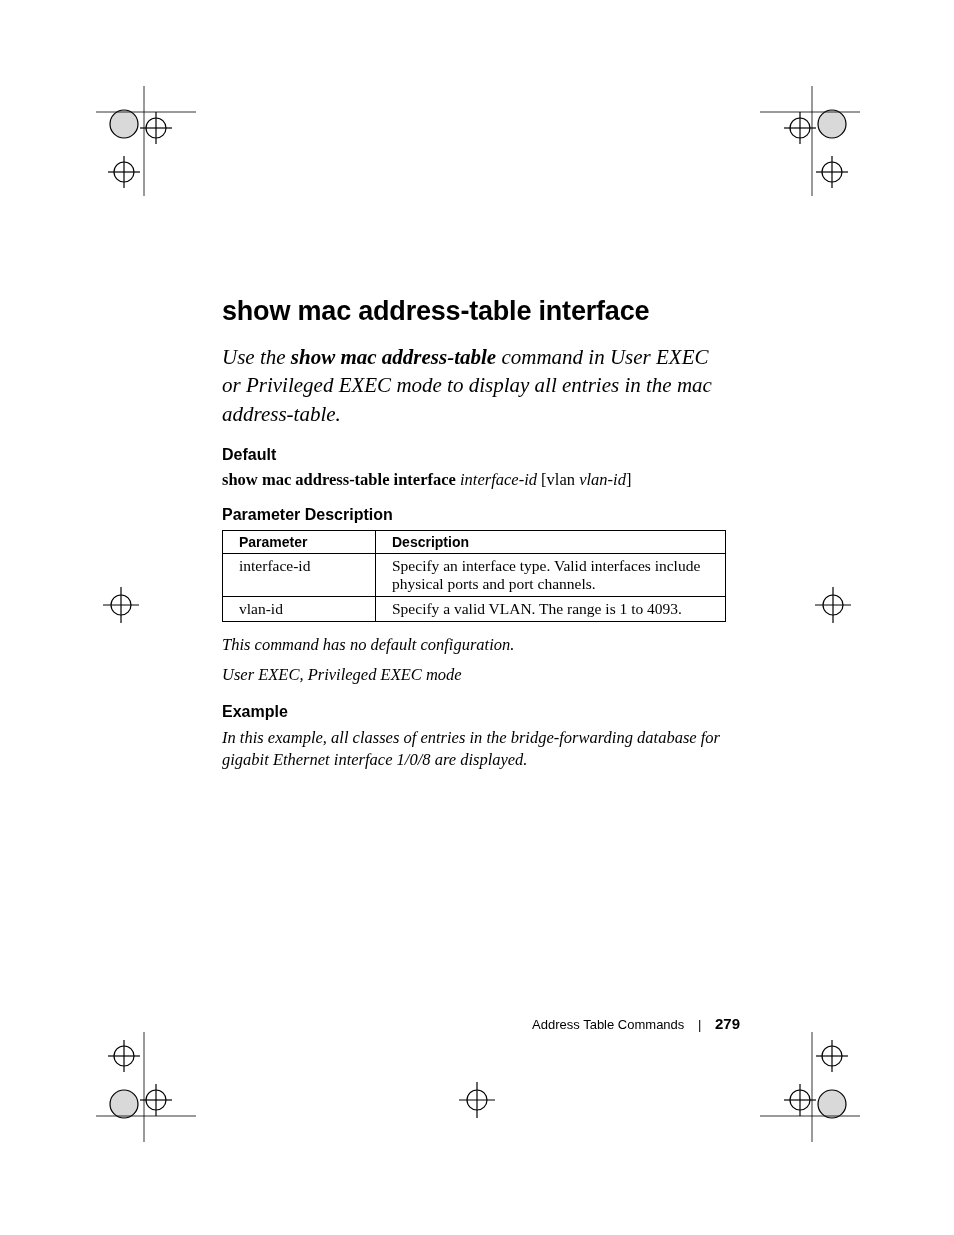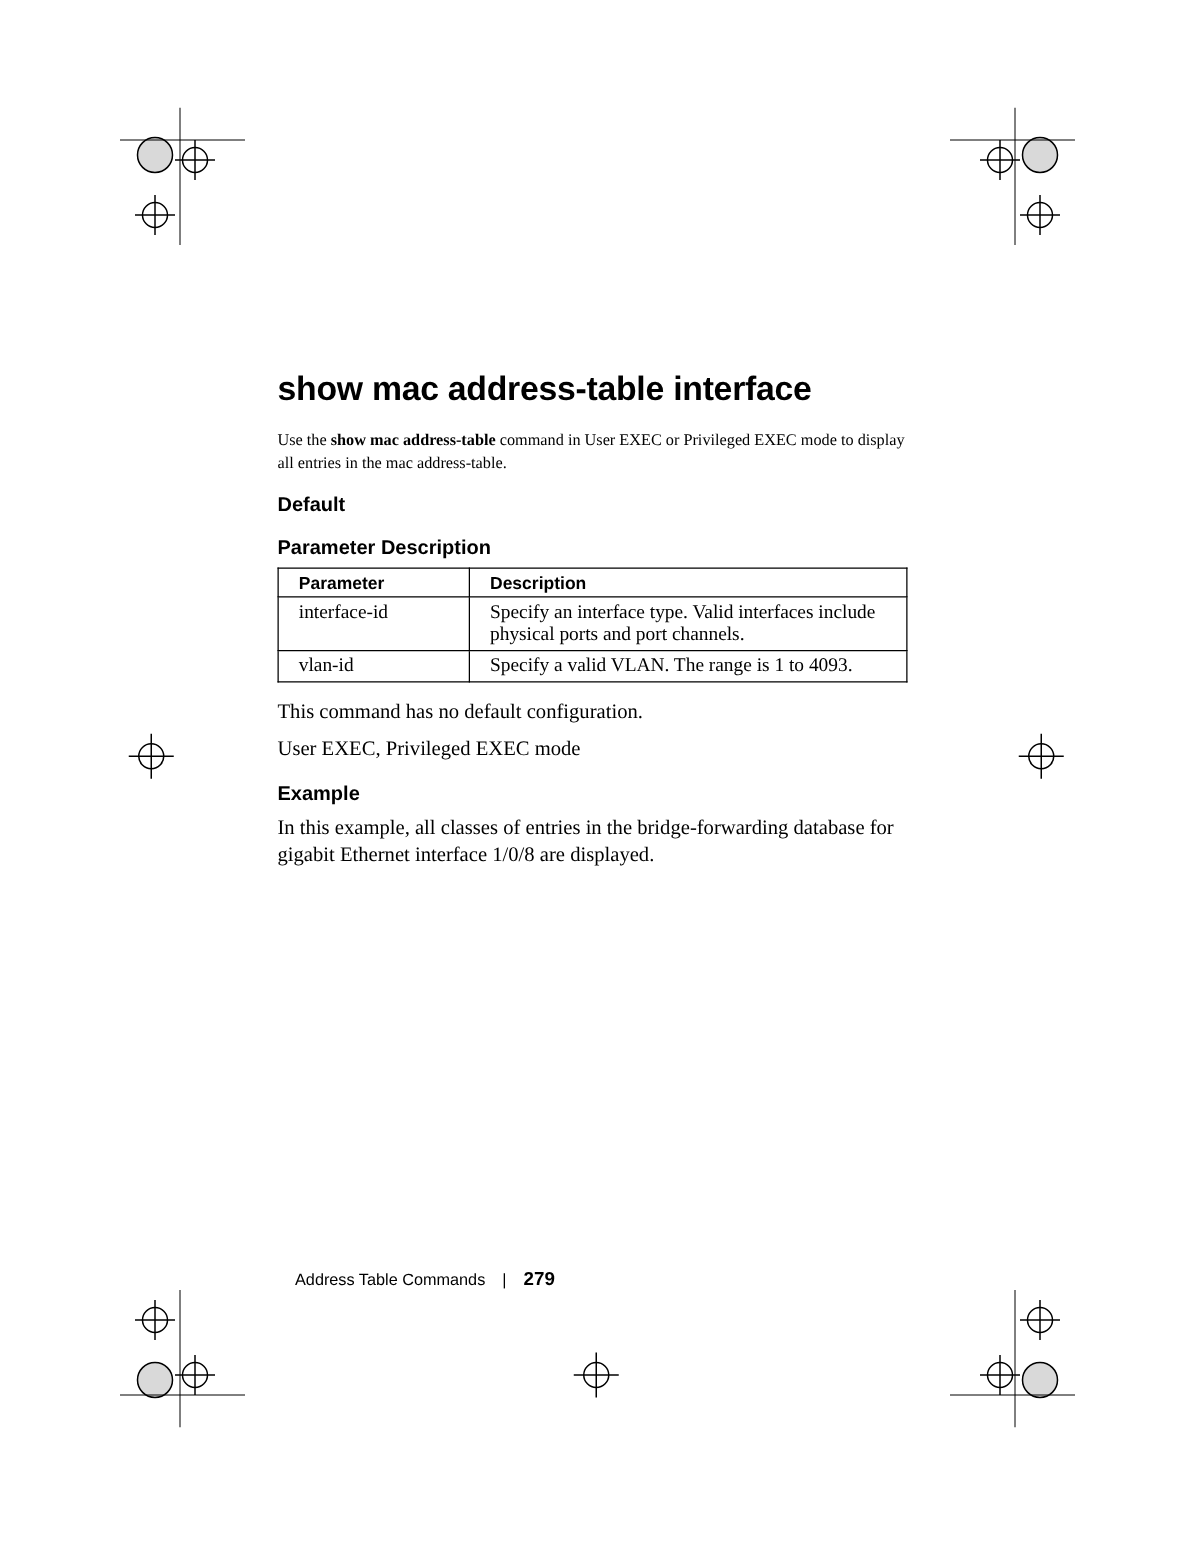--- a/index.html
+++ b/index.html
@@ -21,37 +21,39 @@
     width: 504px;
   }
   h1 {
     font-family: Arial, Helvetica, sans-serif;
     font-weight: bold;
     font-size: 27px;
     margin: 0 0 12px 0;
     letter-spacing: -0.2px;
   }
   p.intro {
-    font-size: 13px;
+    font-size: 21px;
     line-height: 1.35;
     margin: 16px 0 18px 0;
+    font-style: italic;
   }
   p.intro b {
     font-weight: bold;
   }
   h3 {
     font-family: Arial, Helvetica, sans-serif;
     font-weight: bold;
     font-size: 16px;
     margin: 16px 0 6px 0;
   }
   p.body {
     font-size: 16.5px;
     line-height: 1.35;
     margin: 0 0 8px 0;
+    font-style: italic;
   }
   .syntax-line {
     font-size: 16.5px;
     margin: 0 0 14px 0;
   }
   .syntax-line .cmd {
     font-weight: bold;
   }
   .syntax-line .arg {
     font-style: italic;
@@ -77,20 +79,21 @@
     width: 120px;
   }
   td.arg {
     font-style: normal;
   }
   .footer {
     position: absolute;
     left: 236px;
     top: 1015px;
     width: 504px;
+    text-align: right;
     font-family: Arial, Helvetica, sans-serif;
     font-size: 13px;
   }
   .footer .sep {
     margin: 0 10px;
     color: #000;
   }
   .footer .page {
     font-weight: bold;
     font-size: 15px;
@@ -115,20 +118,23 @@
 <body>
 
 <div class="content">
   <h1>show mac address-table interface</h1>
 
   <p class="intro">
     <span>Use the </span><b>show mac address-table</b><span> command in User EXEC or Privileged EXEC mode to display all entries in the mac address-table.</span>
   </p>
 
   <h3>Default</h3>
+  <p class="syntax-line">
+    <span class="cmd">show mac address-table interface </span><span class="arg">interface-id</span><span> [vlan </span><span class="arg">vlan-id</span><span>]</span>
+  </p>
 
   <h3>Parameter Description</h3>
   <table class="param">
     <thead>
       <tr>
         <th>Parameter</th>
         <th>Description</th>
       </tr>
     </thead>
     <tbody>

